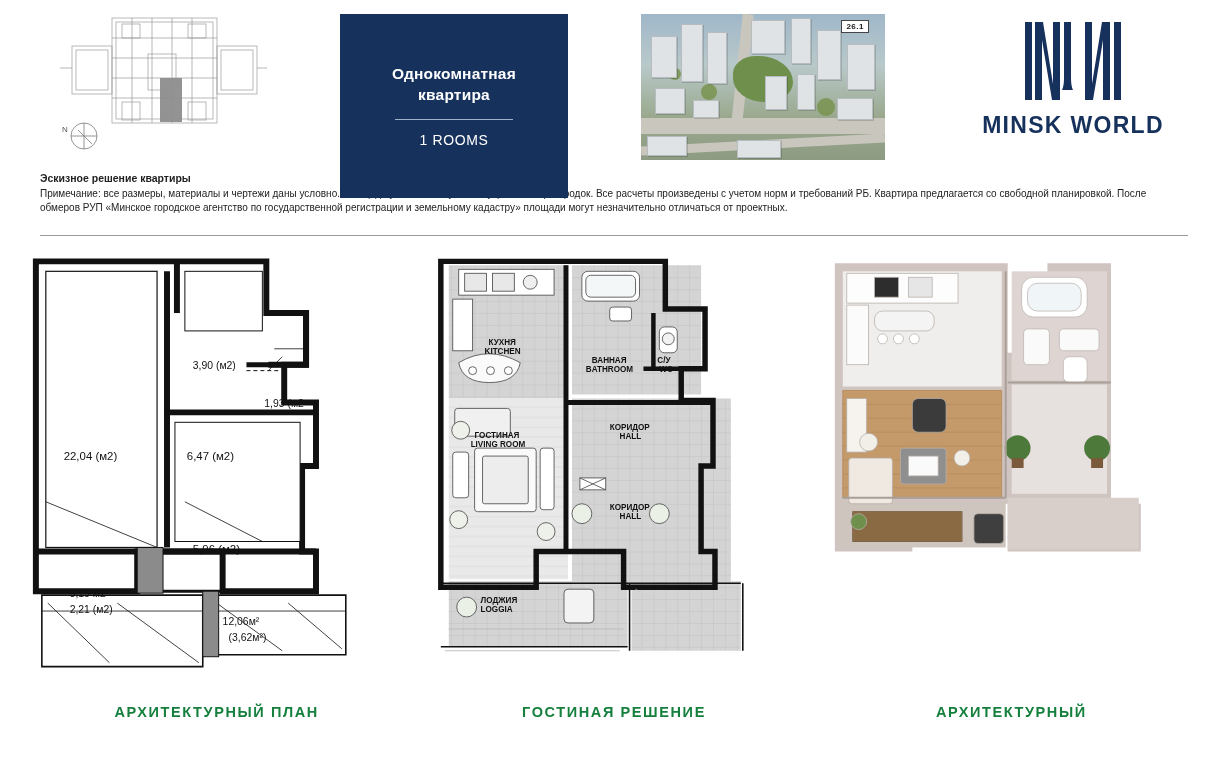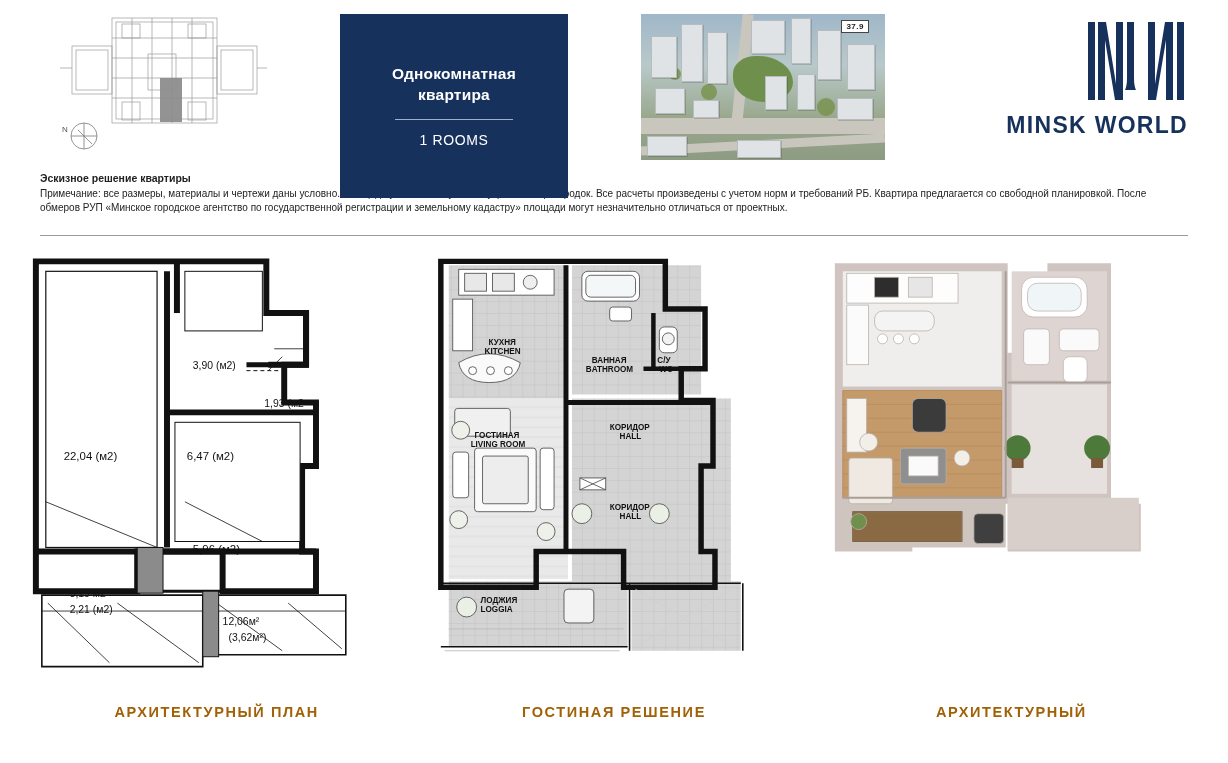--- a/index.html
+++ b/index.html
@@ -73,21 +73,21 @@
   .aerial .badge {
     position: absolute; top: 6px; right: 16px;
     background: #fff; border: 1px solid #444;
     font-size: 8px; font-weight: bold; padding: 1px 4px;
     letter-spacing: .5px;
   }
 
   
   .logo-wrap {
     width: 230px; margin-top: 10px;
-    display:flex; flex-direction:column; align-items:flex-end;
+    display:flex; flex-direction:column; align-items:center;
   }
   .logo-mark { width: 104px; height: 86px; }
   .logo-text {
     font-size: 23px; font-weight: bold; letter-spacing: 1.3px;
     color: #16315c; margin-top: 8px;
   }
 
   
   .note {
     margin: 0 40px;
@@ -105,21 +105,21 @@
   .plans {
     display: flex;
     margin: 16px 18px 0 18px;
     height: 470px;
   }
   .panel { position: relative; flex: 1; }
   .panel .caption {
     position: absolute; bottom: 2px; left: 0; right: 0;
     text-align: center;
     font-size: 14.5px; font-weight: bold; letter-spacing: 1.6px;
-    color: #a16207;
+    color: #15803d;
   }
   .canvas { position: absolute; top: 0; left: 0; right: 0; bottom: 40px; }
   .canvas svg { display: block; width: 100%; height: 100%; }
 
   .dim { font: 10.5px "Liberation Sans", sans-serif; fill:#111; }
   .area { font: 11.5px "Liberation Sans", sans-serif; fill:#111; }
   .rlbl { font: 8.2px "Liberation Sans", sans-serif; fill:#111; font-weight: bold;}
 
   .watermark {
     position: absolute;
@@ -190,21 +190,21 @@
     <div class="bld" style="left:150px;top:4px;width:20px;height:46px;"></div>
     <div class="bld" style="left:176px;top:16px;width:24px;height:50px;"></div>
     <div class="bld" style="left:206px;top:30px;width:28px;height:46px;"></div>
     <div class="bld" style="left:14px;top:74px;width:30px;height:26px;"></div>
     <div class="bld" style="left:52px;top:86px;width:26px;height:18px;"></div>
     <div class="bld" style="left:124px;top:62px;width:22px;height:34px;"></div>
     <div class="bld" style="left:156px;top:60px;width:18px;height:36px;"></div>
     <div class="bld" style="left:196px;top:84px;width:36px;height:22px;"></div>
     <div class="bld" style="left:6px;top:122px;width:40px;height:20px;"></div>
     <div class="bld" style="left:96px;top:126px;width:44px;height:18px;"></div>
-    <div class="badge">37.9</div>
+    <div class="badge">26.1</div>
   </div>
 
   <div class="logo-wrap">
     <svg class="logo-mark" viewBox="0 0 104 86">
       <g fill="#16315c">
         <path d="M4 4 h7 v78 h-7z"></path>
         <path d="M93 4 h7 v78 h-7z"></path>
         <path d="M14 4 h8 l10 62 v-62 h7 v78 h-8 l-10 -60 v60 h-7z"></path>
         <path d="M64 4 h7 v62 l10 -62 h8 v78 h-7 v-60 l-10 60 h-8z"></path>
         <path d="M43 4 h7 v56 q0 8 2 12 h-11 q2 -4 2 -12z"></path>

